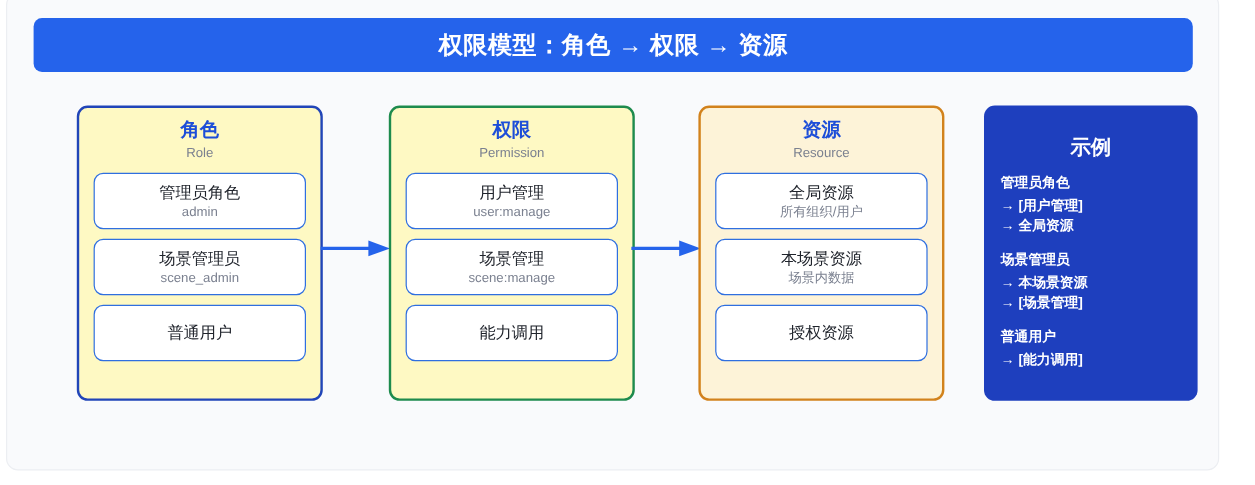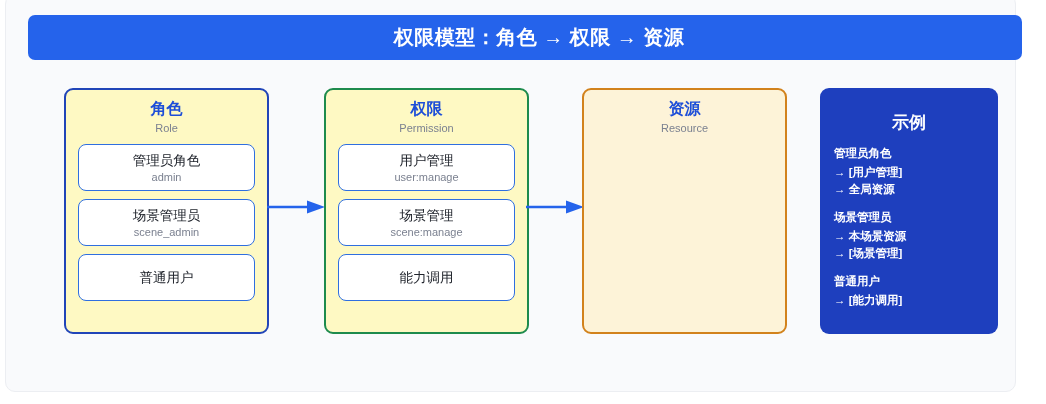--- a/index.html
+++ b/index.html
@@ -32,21 +32,20 @@
     position: absolute;
     left: 22px;
     top: 20px;
     width: 966px;
     height: 45px;
     background: #2563eb;
     border-radius: 7px;
     display: flex;
     align-items: center;
     justify-content: center;
-    padding-left: 28px;
   }
   #banner .banner-title {
     color: #ffffff;
     font-size: 20px;
     font-weight: bold;
     letter-spacing: 0.5px;
     white-space: nowrap;
   }
 
   
@@ -221,20 +220,33 @@
   <div class="arrow" id="arrow-2">
     <svg width="58" height="14" viewBox="0 0 58 14">
       <line x1="0" y1="7" x2="43" y2="7" stroke="#2563eb" stroke-width="2.6"></line>
       <polygon points="40,0.5 58,7 40,13.5" fill="#2563eb"></polygon>
     </svg>
   </div>
 
   <div class="panel" id="panel-res">
     <div class="panel-title">资源</div>
     <div class="panel-sub">Resource</div>
+    <div class="cards">
+      <div class="card">
+        <span class="card-title">全局资源</span>
+        <span class="card-sub">所有组织/用户</span>
+      </div>
+      <div class="card">
+        <span class="card-title">本场景资源</span>
+        <span class="card-sub">场景内数据</span>
+      </div>
+      <div class="card no-sub">
+        <span class="card-title">授权资源</span>
+      </div>
+    </div>
   </div>
 
   <div id="panel-example">
     <div class="ex-title">示例</div>
 
     <div class="ex-group">
       <div class="ex-head">管理员角色</div>
       <div class="ex-line">→ [用户管理]</div>
       <div class="ex-line">→ 全局资源</div>
     </div>

